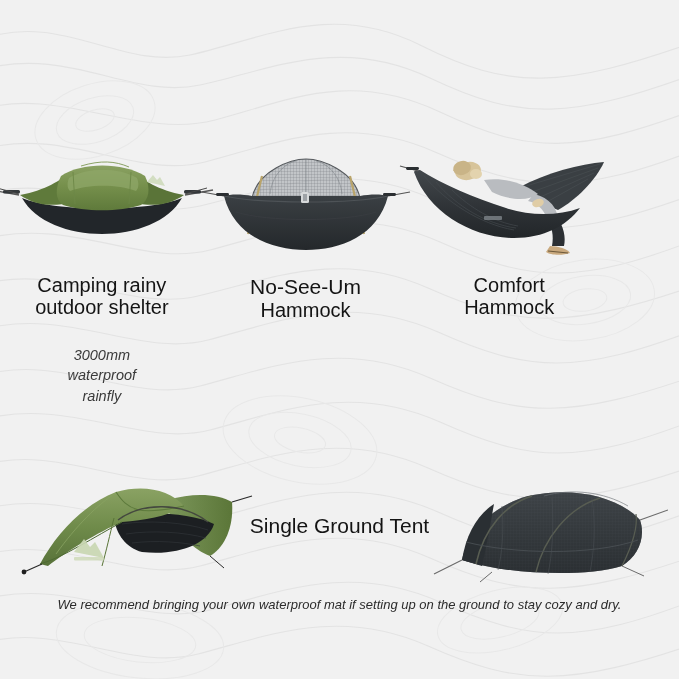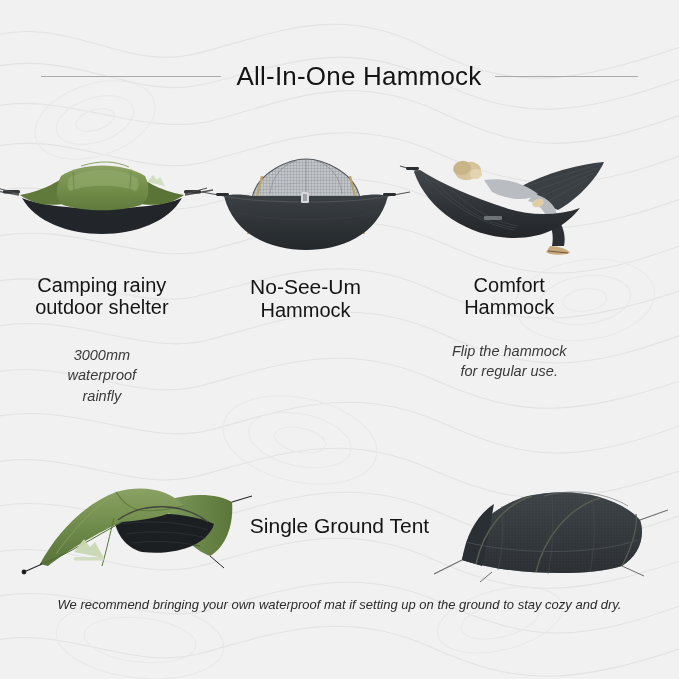--- a/index.html
+++ b/index.html
@@ -93,25 +93,20 @@
     <ellipse cx="585" cy="300" rx="22" ry="11" transform="rotate(-8 585 300)"></ellipse>
     <ellipse cx="140" cy="640" rx="84" ry="38" transform="rotate(6 140 640)"></ellipse>
     <ellipse cx="140" cy="640" rx="56" ry="22" transform="rotate(6 140 640)"></ellipse>
     <ellipse cx="500" cy="620" rx="64" ry="30" transform="rotate(-14 500 620)"></ellipse>
     <ellipse cx="500" cy="620" rx="40" ry="17" transform="rotate(-14 500 620)"></ellipse>
   </g>
 </svg>
 
 <div class="page">
 
-  <div class="title-row">
-    <div class="title-rule left"></div>
-    <div class="title-text">All-In-One Hammock</div>
-    <div class="title-rule right"></div>
-  </div>
 
   <div class="cols">
 
     <div class="col c1">
       <div class="art">
         <svg width="226" height="110" viewBox="0 0 226 110" style="position:absolute;left:50%;top:0;transform:translateX(-50%);">
           <defs>
             <linearGradient id="g1" x1="0" y1="0" x2="0" y2="1">
               <stop offset="0" stop-color="#8aa162"></stop>
               <stop offset="0.45" stop-color="#76904c"></stop>
@@ -256,24 +251,20 @@
           <path d="M2 20 L 20 25" stroke="#555" stroke-width="1.2" fill="none"></path>
           <rect x="8" y="21" width="13" height="3" rx="1.4" fill="#2a2e31"></rect>
 
           <rect x="86" y="70" width="18" height="4" rx="1" fill="#7e848a" opacity="0.8"></rect>
         </svg>
       </div>
       <div class="head">
         <span>Comfort</span><br>
         <span>Hammock</span>
       </div>
-      <div class="sub">
-        <span>Flip the hammock</span><br>
-        <span>for regular use.</span>
-      </div>
     </div>
   </div>
 
   <div class="bottom">
 
     <div class="tent-left">
       <svg width="236" height="112" viewBox="0 0 236 112">
         <defs>
           <linearGradient id="tg" x1="0" y1="0" x2="0" y2="1">
             <stop offset="0" stop-color="#8aa263"></stop>

